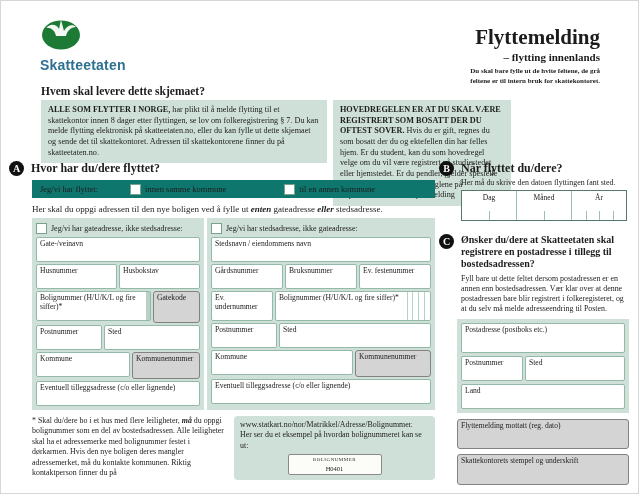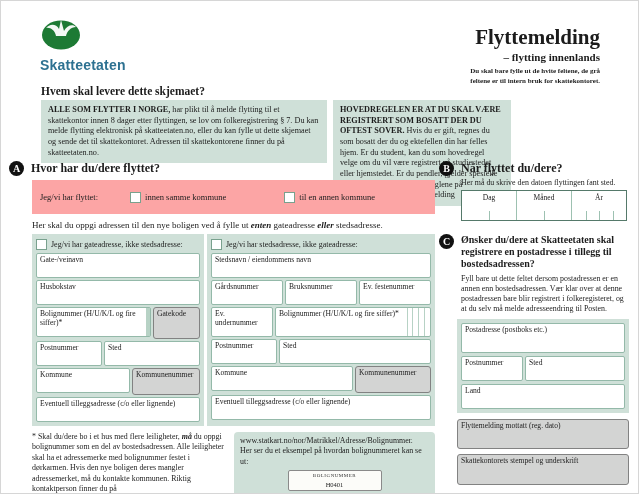--- a/index.html
+++ b/index.html
@@ -30,21 +30,21 @@
   .gray{background:#d3d4d3;border:1px solid #828282;border-radius:3px;}
   .checkbox{width:9px;height:9px;background:#fff;border:1px solid #79a18e;display:inline-block;flex:0 0 9px;}
   .h25{height:25px;} .h30{height:30px;} .flex1{flex:1;}
   .frow{display:flex;gap:2px;}
   .cellfield{background:#fff;border:1px solid #94b9a9;border-radius:2px;box-sizing:border-box;display:flex;flex-direction:row;}
   .cells{display:flex;flex:1;}
   .cells>div{flex:1;border-left:1px solid #b7d2c5;}
   .cells>div:first-child{border-left:none;}
   
   .secA{position:absolute;left:8px;top:160px;width:426px;}
-  .moved-bar{margin:4px 0 0 23px;background:#fca5a5;height:34px;display:flex;align-items:center;
+  .moved-bar{margin:4px 0 0 23px;background:#0f766e;height:18px;display:flex;align-items:center;
              font-size:8.5px;padding:0 8px;box-sizing:border-box;width:403px;}
   .cb-opt{display:inline-flex;align-items:flex-start;gap:4px;}
   .opt1{margin-left:32px;} .opt2{margin-left:58px;}
   .instruction{margin:6px 0 4px 23px;font-size:9px;}
   .cols{margin-left:23px;display:flex;gap:3px;width:403px;}
   .panel{background:#cfe0d8;padding:4px;display:flex;flex-direction:column;gap:2px;box-sizing:border-box;}
   .panel.pleft{width:172px;}
   .panel.pright{flex:1;}
   .cbrow{display:flex;align-items:center;gap:4px;font-size:8px;min-height:13px;}
   .footnote{margin:6px 0 0 23px;width:403px;display:flex;gap:6px;font-size:7.9px;line-height:1.32;}
@@ -136,20 +136,23 @@
       <div class="panel pleft">
         <div class="cbrow">
           <span class="checkbox"></span>
           <span>Jeg/vi har gateadresse, ikke stedsadresse:</span>
         </div>
         <div class="field h25">
           <span class="lbl">Gate-/veinavn</span>
         </div>
         <div class="frow">
           <div class="field h25 flex1">
+            <span class="lbl">Husnummer</span>
+          </div>
+          <div class="field h25 flex1">
             <span class="lbl">Husbokstav</span>
           </div>
         </div>
         <div class="frow">
           <div class="cellfield h30" style="width:115px;">
             <span class="lbl">Bolignummer  (H/U/K/L og fire siffer)*</span>
             <div class="cells">
               <div></div>
                 <div></div>
                 <div></div>

